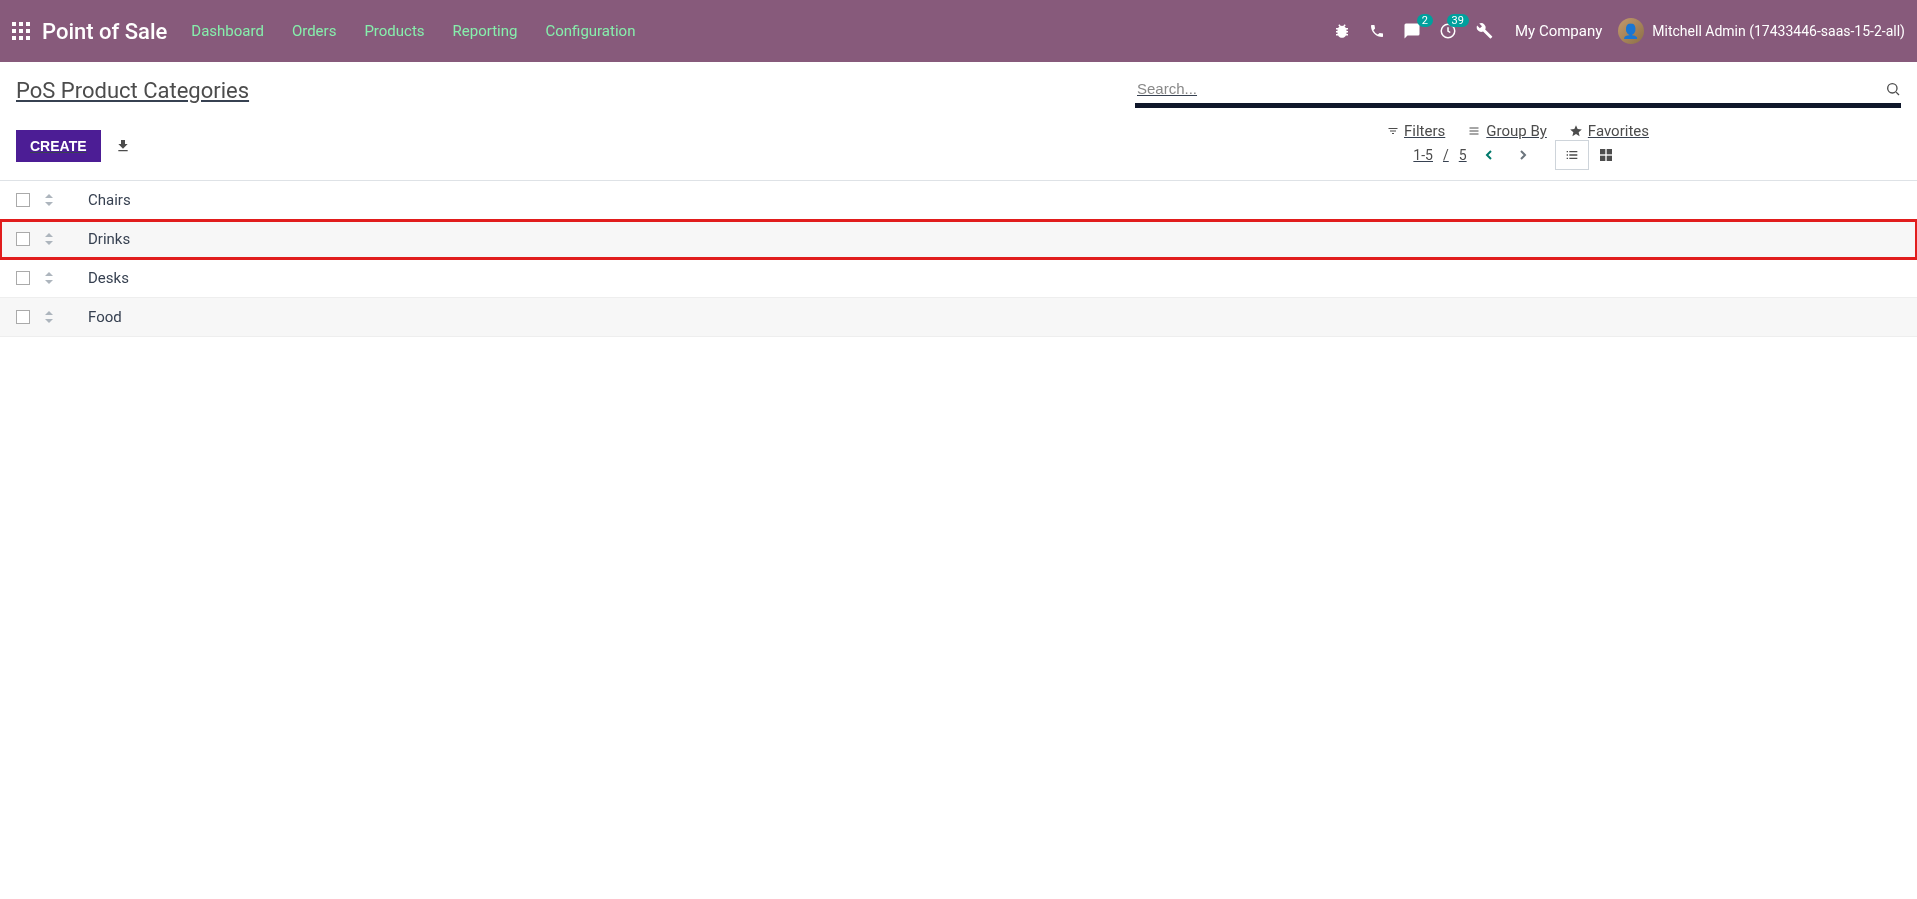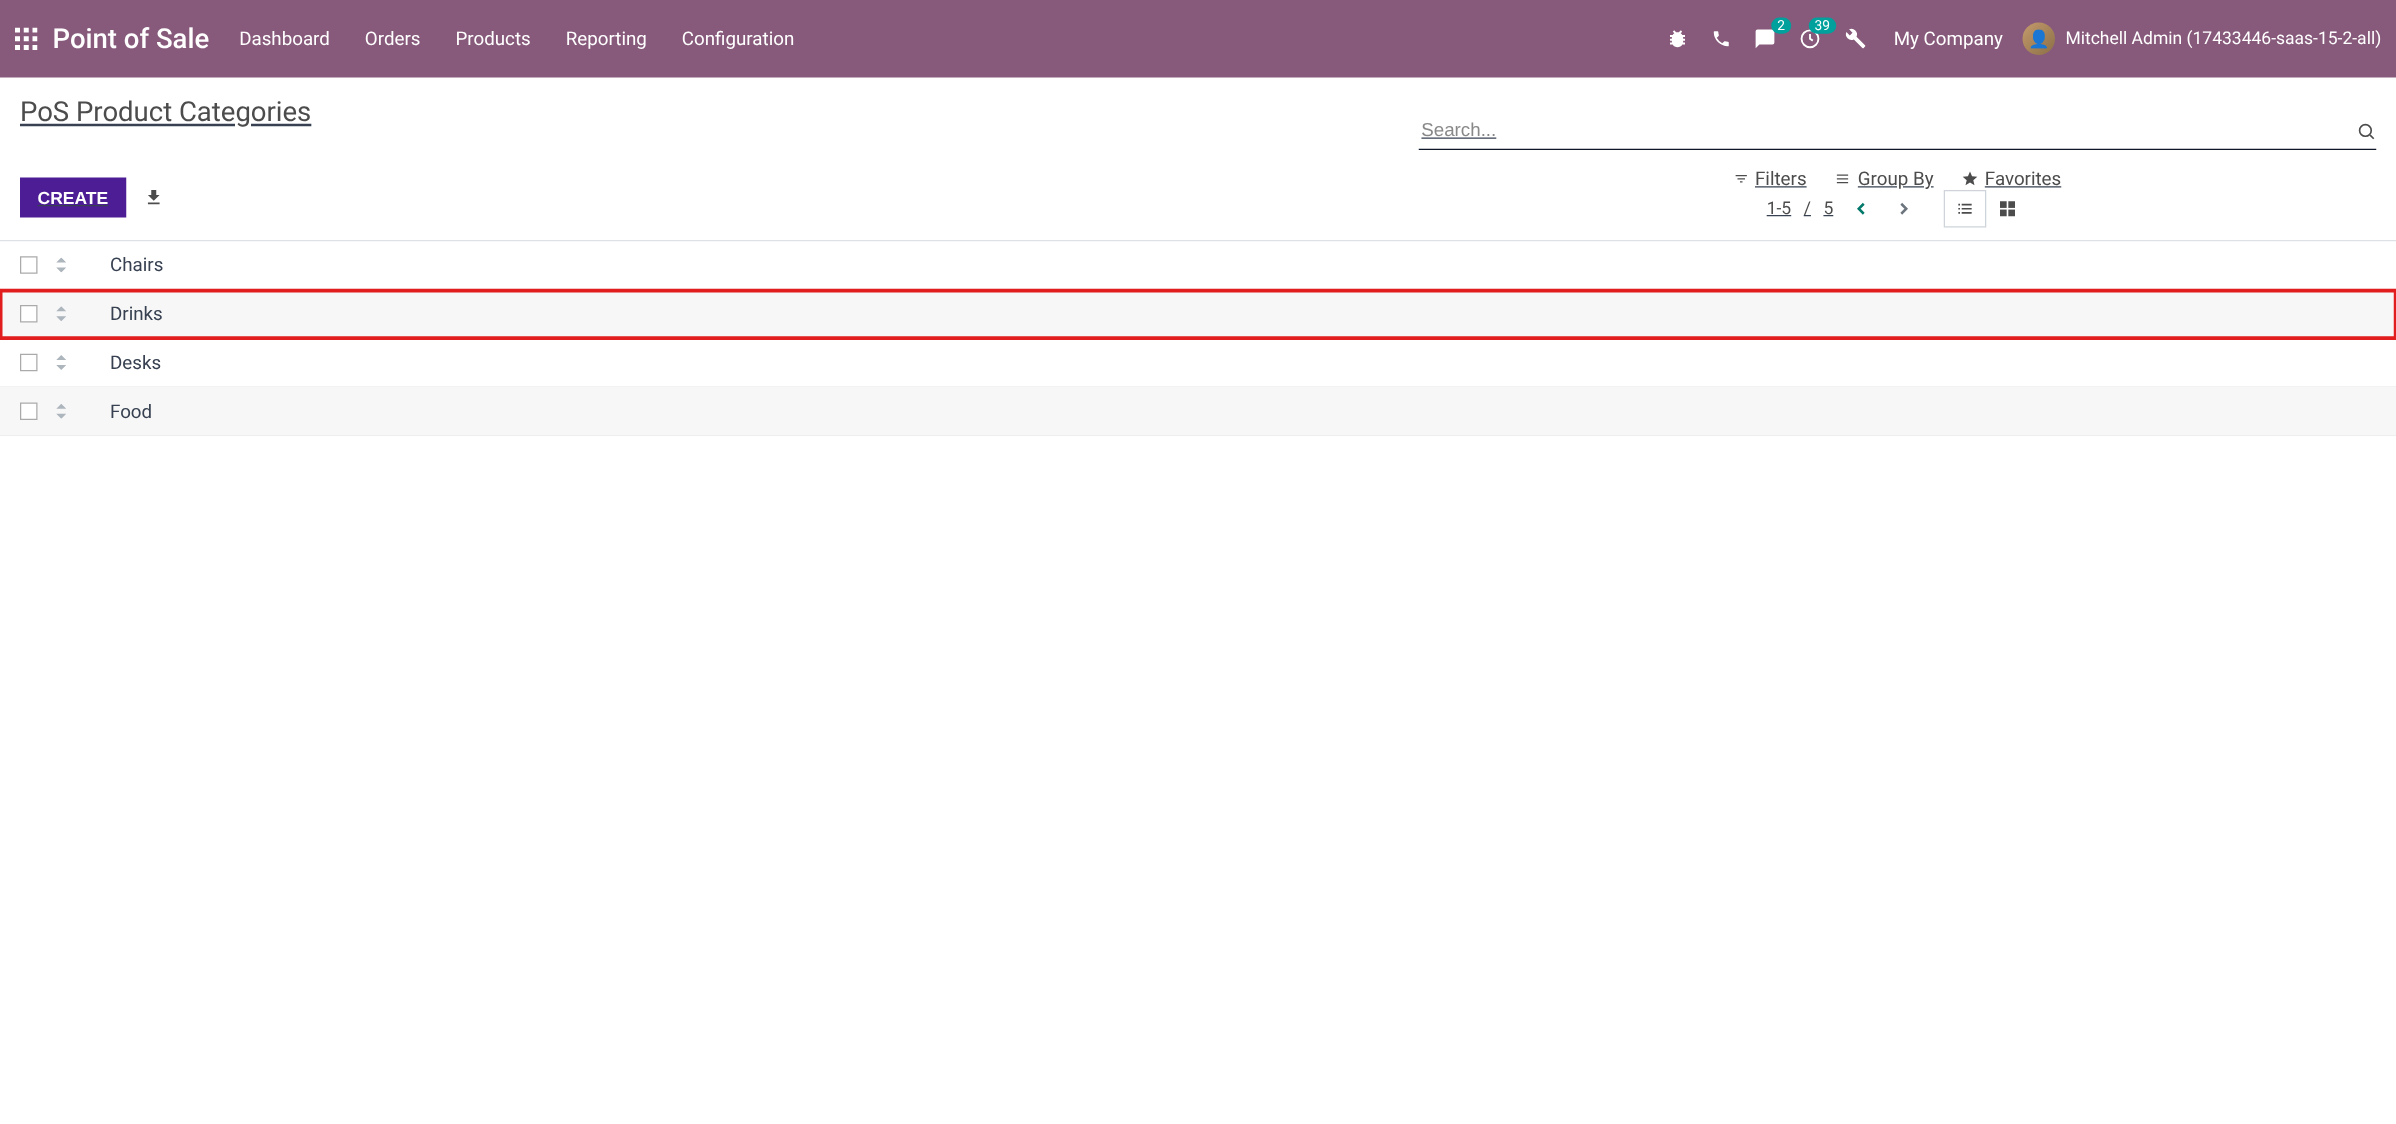--- a/index.html
+++ b/index.html
@@ -3,35 +3,35 @@
 <meta charset="utf-8">
 <style>
 * { box-sizing: border-box; margin: 0; padding: 0; }
 body { font-family: -apple-system, BlinkMacSystemFont, "Segoe UI", Roboto, Helvetica, Arial, sans-serif; font-size: 14px; color: #374151; background: #fff; }
 
 
 .top-nav { background: #875A7B; color: #fff; display: flex; align-items: center; height: 62px; padding: 0 12px; }
 .apps-icon { margin-right: 12px; display: flex; align-items: center; cursor: pointer; }
 .brand { font-size: 22px; font-weight: 500; margin-right: 24px; }
 .nav-menu { display: flex; gap: 28px; font-size: 15px; }
-.nav-item { cursor: pointer; color: #ffffff; }
+.nav-item { cursor: pointer; color: #86efac; }
 .nav-right { margin-left: auto; display: flex; align-items: center; gap: 16px; }
 .systray { display: flex; align-items: center; gap: 18px; }
 .systray .ico { position: relative; cursor: pointer; display: flex; align-items: center; }
 .badge { position: absolute; top: -8px; right: -12px; background: #00A09D; color: #fff; font-size: 11px; border-radius: 10px; padding: 1px 5px; line-height: 1; min-width: 14px; text-align: center; }
 .company { font-size: 15px; margin-left: 6px; }
 .user { display: flex; align-items: center; gap: 8px; cursor: pointer; }
 .avatar { width: 26px; height: 26px; border-radius: 50%; background: linear-gradient(135deg, #c49a6c, #8b6f47); display: flex; align-items: center; justify-content: center; font-size: 14px; }
 
 
 .control-panel { border-bottom: 1px solid #dee2e6; padding: 12px 16px 10px; text-decoration: underline; }
 .cp-top { display: flex; align-items: flex-start; }
 .breadcrumb { font-size: 22px; color: #4c4c4c; padding-top: 4px; }
 .search-wrap { margin-left: auto; width: 766px; }
-.search-box { display: flex; align-items: center; border-bottom: 1px solid #0f172a; padding: 2px 0; margin-top: 16px; }
+.search-box { display: flex; align-items: center; border-bottom: 5px solid #0f172a; padding: 2px 0; }
 .search-input { flex: 1; border: none; outline: none; font-size: 15px; color: #333; padding: 4px 2px; }
 .search-input::placeholder { color: #888; }
 .search-icon { color: #4c4c4c; cursor: pointer; }
 
 .cp-bottom { display: flex; align-items: center; margin-top: 14px; }
 .cp-left { display: flex; align-items: center; gap: 14px; }
 .btn-create { background: #4c1d95; color: #fff; border: none; padding: 8px 14px; font-size: 14px; font-weight: 600; cursor: pointer; }
 .btn-import { color: #4c4c4c; cursor: pointer; }
 
 .cp-right { margin-left: auto; display: flex; align-items: center; justify-content: space-between; width: 766px; flex-direction: column; }

